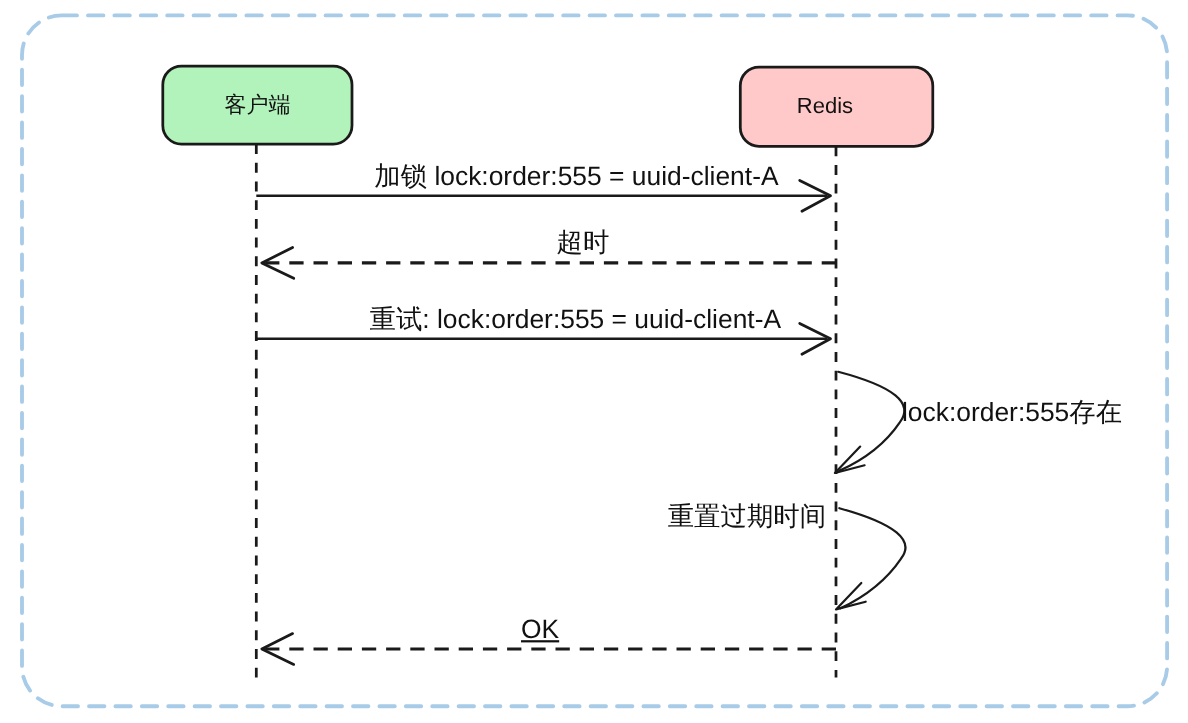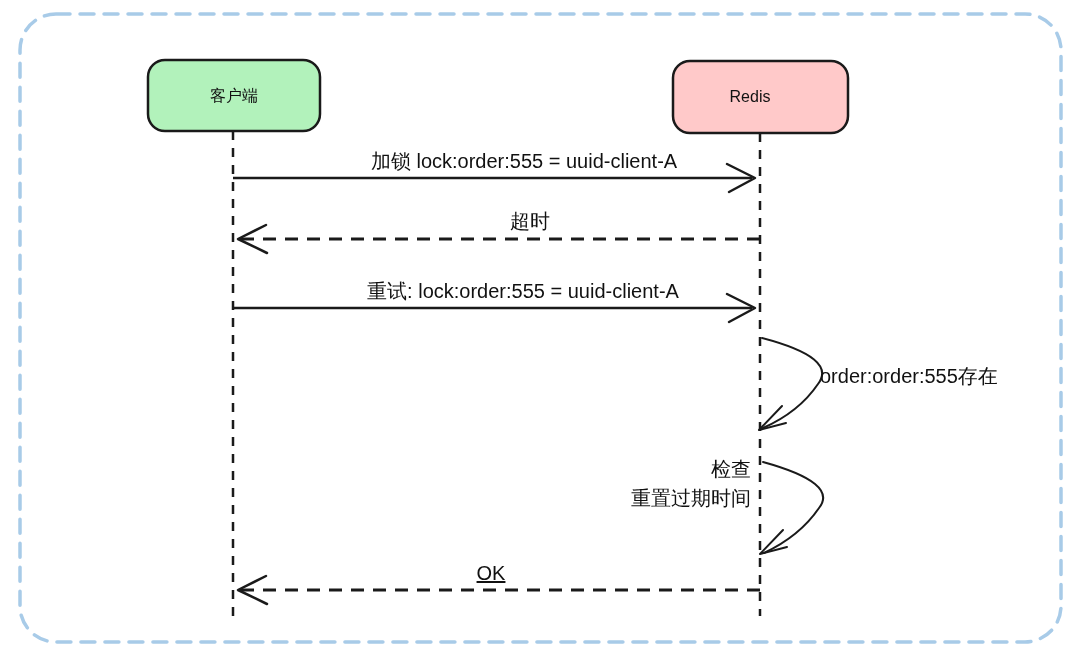--- a/index.html
+++ b/index.html
@@ -16,34 +16,34 @@
     overflow: hidden;
   }
   .canvas svg {
     position: absolute;
     left: 0;
     top: 0;
   }
   .label {
     position: absolute;
     color: #111111;
-    font-size: 20px;
+    font-size: 24px;
     line-height: 24px;
     white-space: nowrap;
   }
   .msg-label {
     width: 520px;
     text-align: center;
   }
   .actor-label {
     display: flex;
     align-items: center;
     justify-content: center;
     text-align: center;
-    font-size: 16px;
+    font-size: 20px;
   }
   .loop2-label {
     text-align: right;
     line-height: 29px;
   }
 </style>
 </head>
 <body>
 
 <div class="canvas">
@@ -79,22 +79,21 @@
 
   <div class="label actor-label" style="left:148px; top:60px; width:172px; height:71px;">客户端</div>
   <div class="label actor-label" style="left:673px; top:61px; width:154px; height:72px;">Redis</div>
 
   <div class="label msg-label" style="left:264px; top:149px;">加锁 lock:order:555 = uuid-client-A</div>
 
   <div class="label msg-label" style="left:270px; top:209px;">超时</div>
 
   <div class="label msg-label" style="left:263px; top:279px;">重试: lock:order:555 = uuid-client-A</div>
 
-  <div class="label" style="left:820px; top:364px;">order:order:555存在</div>
+  <div class="label" style="left:820px; top:364px;">lock:order:555存在</div>
 
   <div class="label loop2-label" style="left:391px; top:455px; width:360px;">
-    <div>检查</div>
     <div>重置过期时间</div>
   </div>
 
   <div class="label msg-label" style="left:231px; top:561px;text-decoration:underline;">OK</div>
 
 </div>
 
 </body></html>

